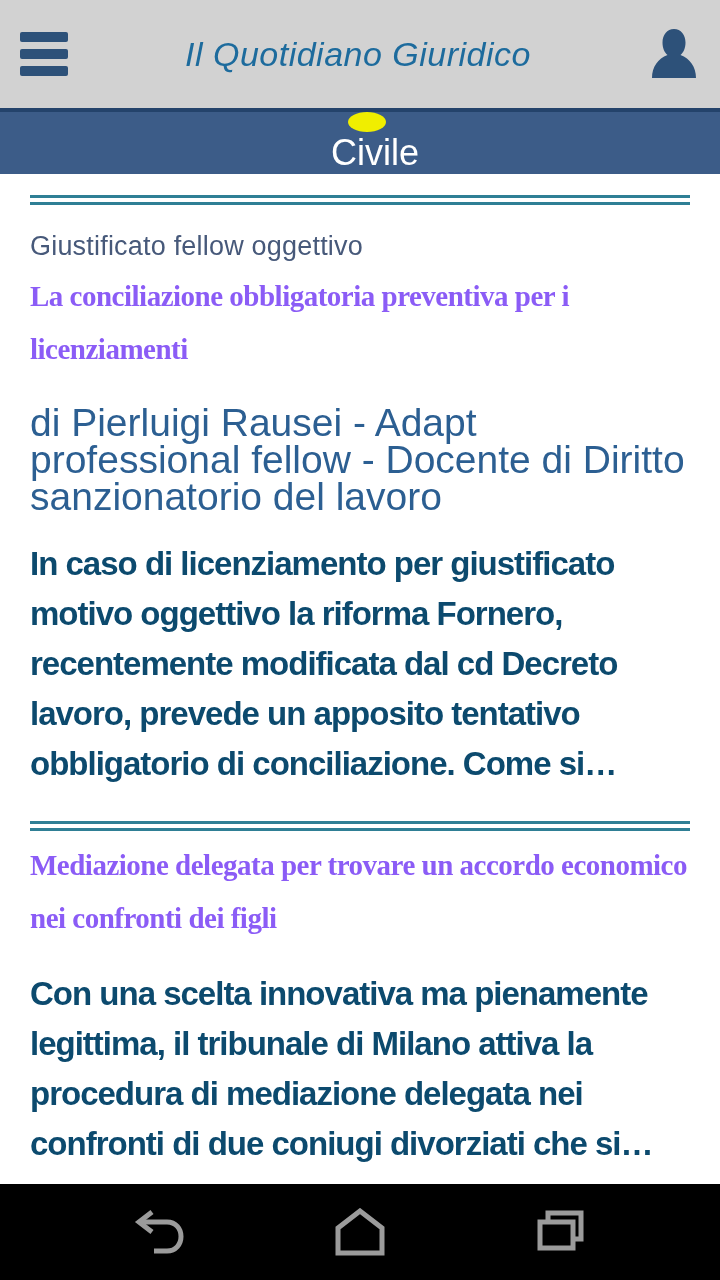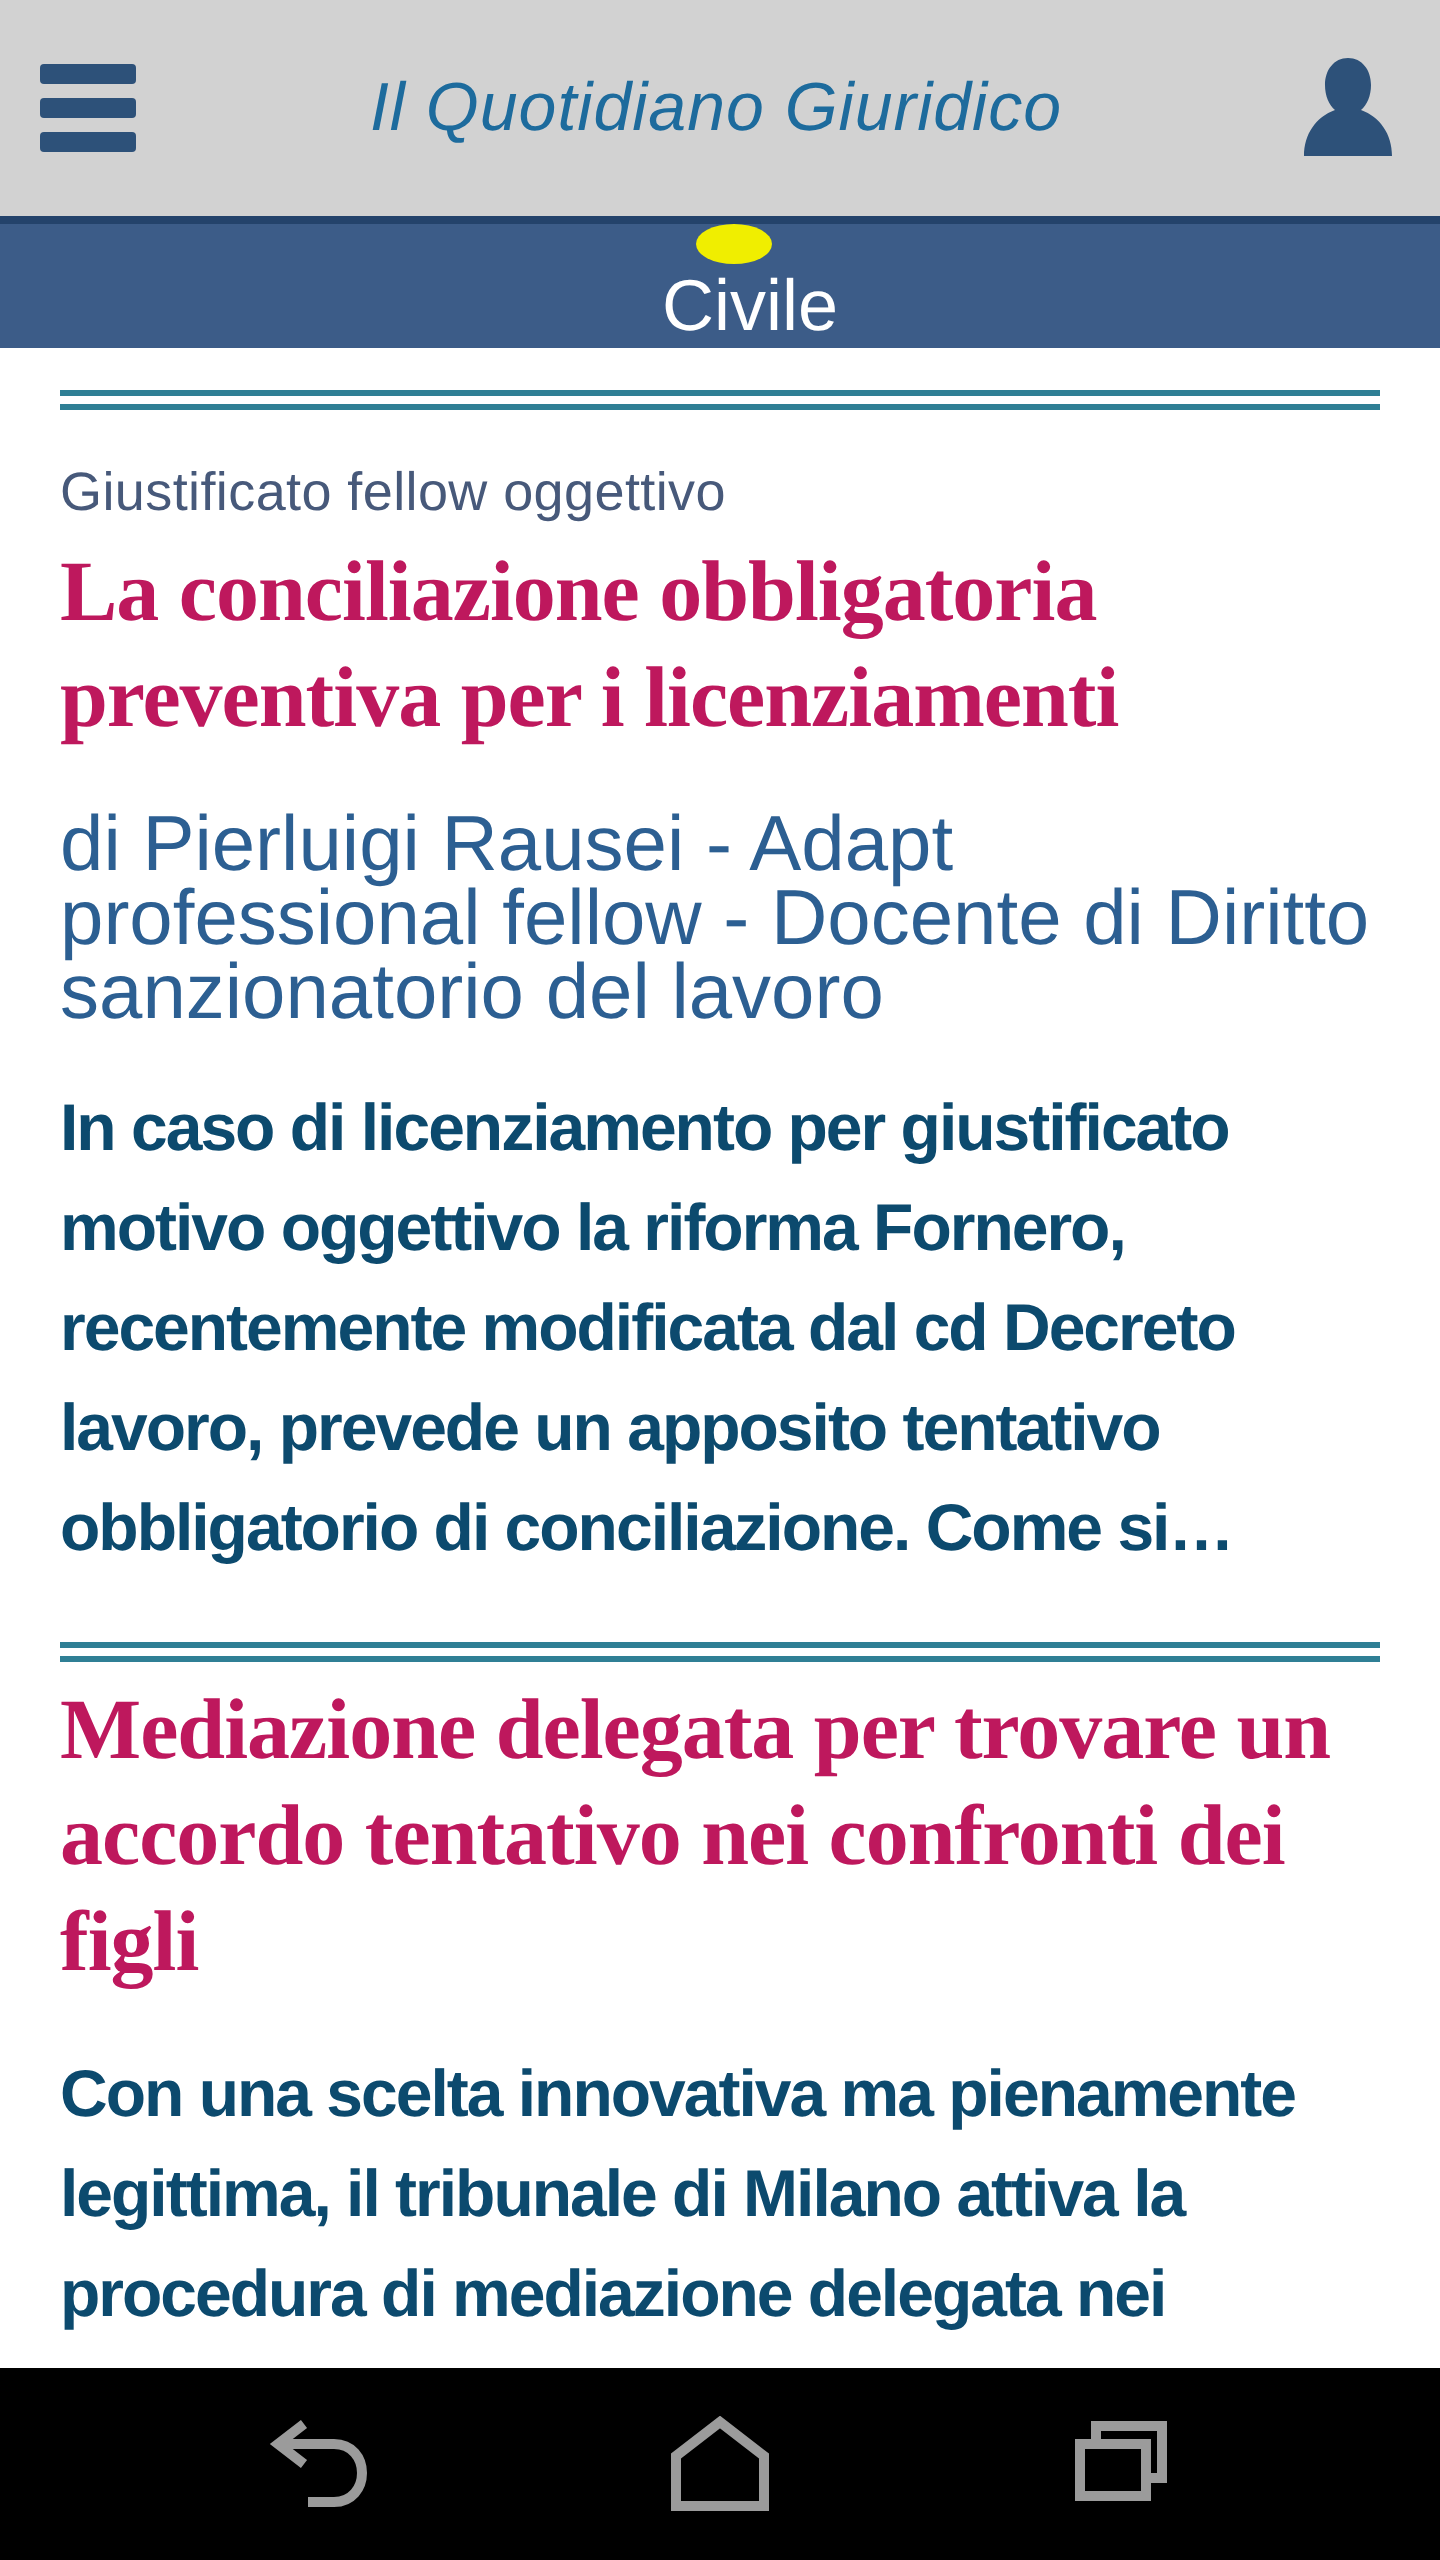--- a/index.html
+++ b/index.html
@@ -34,21 +34,21 @@
   }
   .sep{
     height:4px;border-top:3px solid #2f7f95;border-bottom:3px solid #2f7f95;
     margin-top:21px;
   }
   .article .cat{
     margin-top:26px;font-size:27px;color:#47597a;letter-spacing:0.2px;
   }
   .article .title{
     margin:8px 0 0 0;font-family:"Liberation Serif","DejaVu Serif",serif;
-    font-weight:700;font-size:43px;line-height:53px;color:#be185d;
+    font-weight:700;font-size:29px;line-height:53px;color:#8b5cf6;
     letter-spacing:-0.5px;
   }
   .article .byline{
     margin-top:28px;font-size:39px;line-height:37px;color:#2c5f92;
   }
   .article .excerpt{
     margin:24px 0 0 0;font-size:33px;line-height:50px;font-weight:700;
     color:#0c4a6e;letter-spacing:-1px;
   }
   .article + .sep{margin-top:32px;}
@@ -89,21 +89,21 @@
     <article class="article">
       <div class="cat">Giustificato fellow oggettivo</div>
       <h2 class="title">La conciliazione obbligatoria preventiva per i licenziamenti</h2>
       <div class="byline">di Pierluigi Rausei - Adapt professional fellow - Docente di Diritto sanzionatorio del lavoro</div>
       <p class="excerpt">In caso di licenziamento per giustificato motivo oggettivo la riforma Fornero, recentemente modificata dal cd Decreto lavoro, prevede un apposito tentativo obbligatorio di conciliazione. Come si…</p>
     </article>
 
     <div class="sep"></div>
 
     <article class="article">
-      <h2 class="title">Mediazione delegata per trovare un accordo tentativo nei confronti dei figli</h2>
+      <h2 class="title">Mediazione delegata per trovare un accordo economico nei confronti dei figli</h2>
       <p class="excerpt">Con una scelta innovativa ma pienamente legittima, il tribunale di Milano attiva la procedura di mediazione delegata nei confronti di due coniugi divorziati che si…</p>
     </article>
 
   </main>
 
   <nav class="nav-bar">
     <svg class="nav-icon" width="52" height="48" viewBox="0 0 52 48">
       <path d="M18 4 L5 14 L18 24" fill="none" stroke="#9b9b9b" stroke-width="5"></path>
       <path d="M5 14 H33 C42 14 47 21 47 28.5 C47 36 42 43 33 43 H20" fill="none" stroke="#9b9b9b" stroke-width="5"></path>
     </svg>

